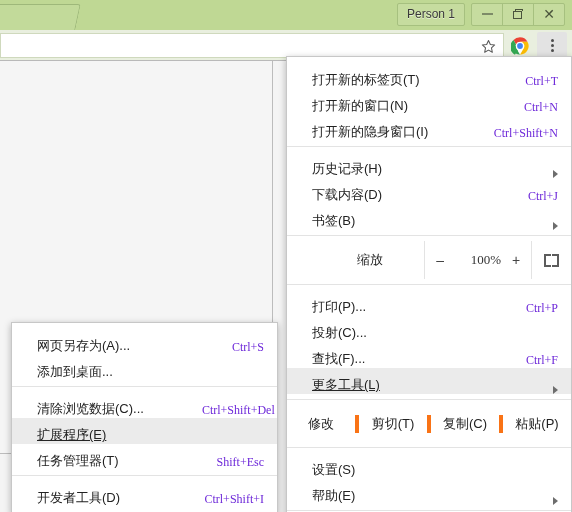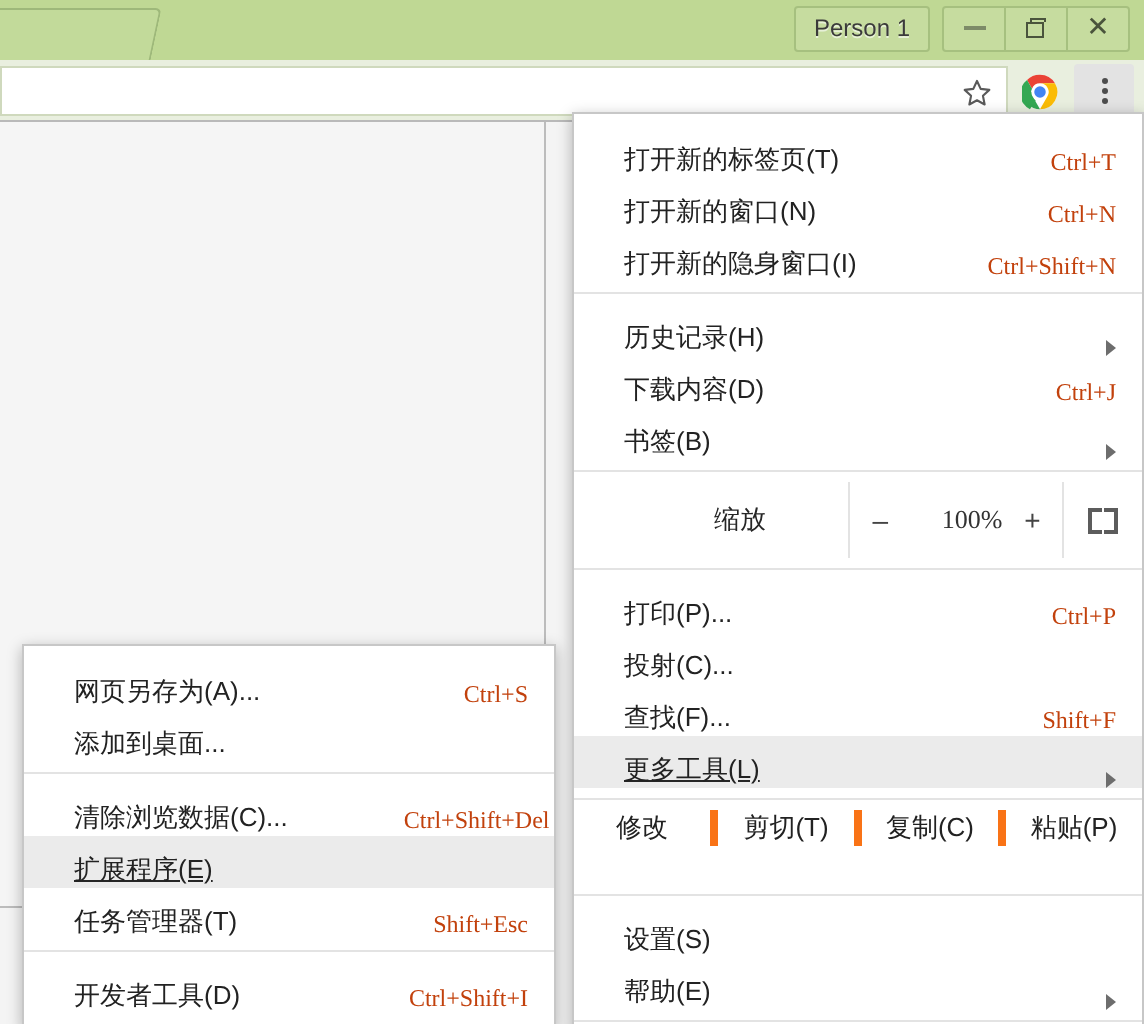--- a/index.html
+++ b/index.html
@@ -219,21 +219,21 @@
   .mi.hl { background: #ebebeb; text-decoration: underline; }
 
   .mi-label {
     flex: 0 0 auto;
     font-size: 13px;
     color: #222;
   }
   .mi-accel {
     margin-left: auto;
     font-size: 12px;
-    color: #c2410c;
+    color: #6d28d9;
     padding-left: 18px;
     font-family: "Liberation Serif", serif;
   }
   .mi-arrow {
     margin-left: auto;
     width: 0; height: 0;
     border-left: 5px solid #6d6d6d;
     border-top: 4px solid transparent;
     border-bottom: 4px solid transparent;
   }
@@ -297,21 +297,21 @@
     border: 2px solid #5c5c5c;
   }
   .fs-icon span:nth-child(1){ left:0; top:0; border-right:none; border-bottom:none; }
   .fs-icon span:nth-child(2){ right:0; top:0; border-left:none; border-bottom:none; }
   .fs-icon span:nth-child(3){ left:0; bottom:0; border-right:none; border-top:none; }
   .fs-icon span:nth-child(4){ right:0; bottom:0; border-left:none; border-top:none; }
 
   
   .edit-row {
     display: flex;
-    align-items: flex-start;
+    align-items: center;
     height: 37px;
   }
   .edit-cell {
     flex: 1;
     display: flex;
     align-items: center;
     justify-content: center;
     font-size: 13px;
     border-left: 4px solid #f97316;
     color: #222;
@@ -425,21 +425,21 @@
 
     <div class="mi">
       <span class="mi-label">打印(P)...</span>
       <span class="mi-accel">Ctrl+P</span>
     </div>
     <div class="mi">
       <span class="mi-label">投射(C)...</span>
     </div>
     <div class="mi">
       <span class="mi-label">查找(F)...</span>
-      <span class="mi-accel">Shift+F</span>
+      <span class="mi-accel">Ctrl+F</span>
     </div>
     <div class="mi hl">
       <span class="mi-label">更多工具(L)</span>
       <span class="mi-arrow"></span>
     </div>
 
     <div class="sep"></div>
 
     <div class="edit-row">
       <div class="edit-cell">修改</div>

